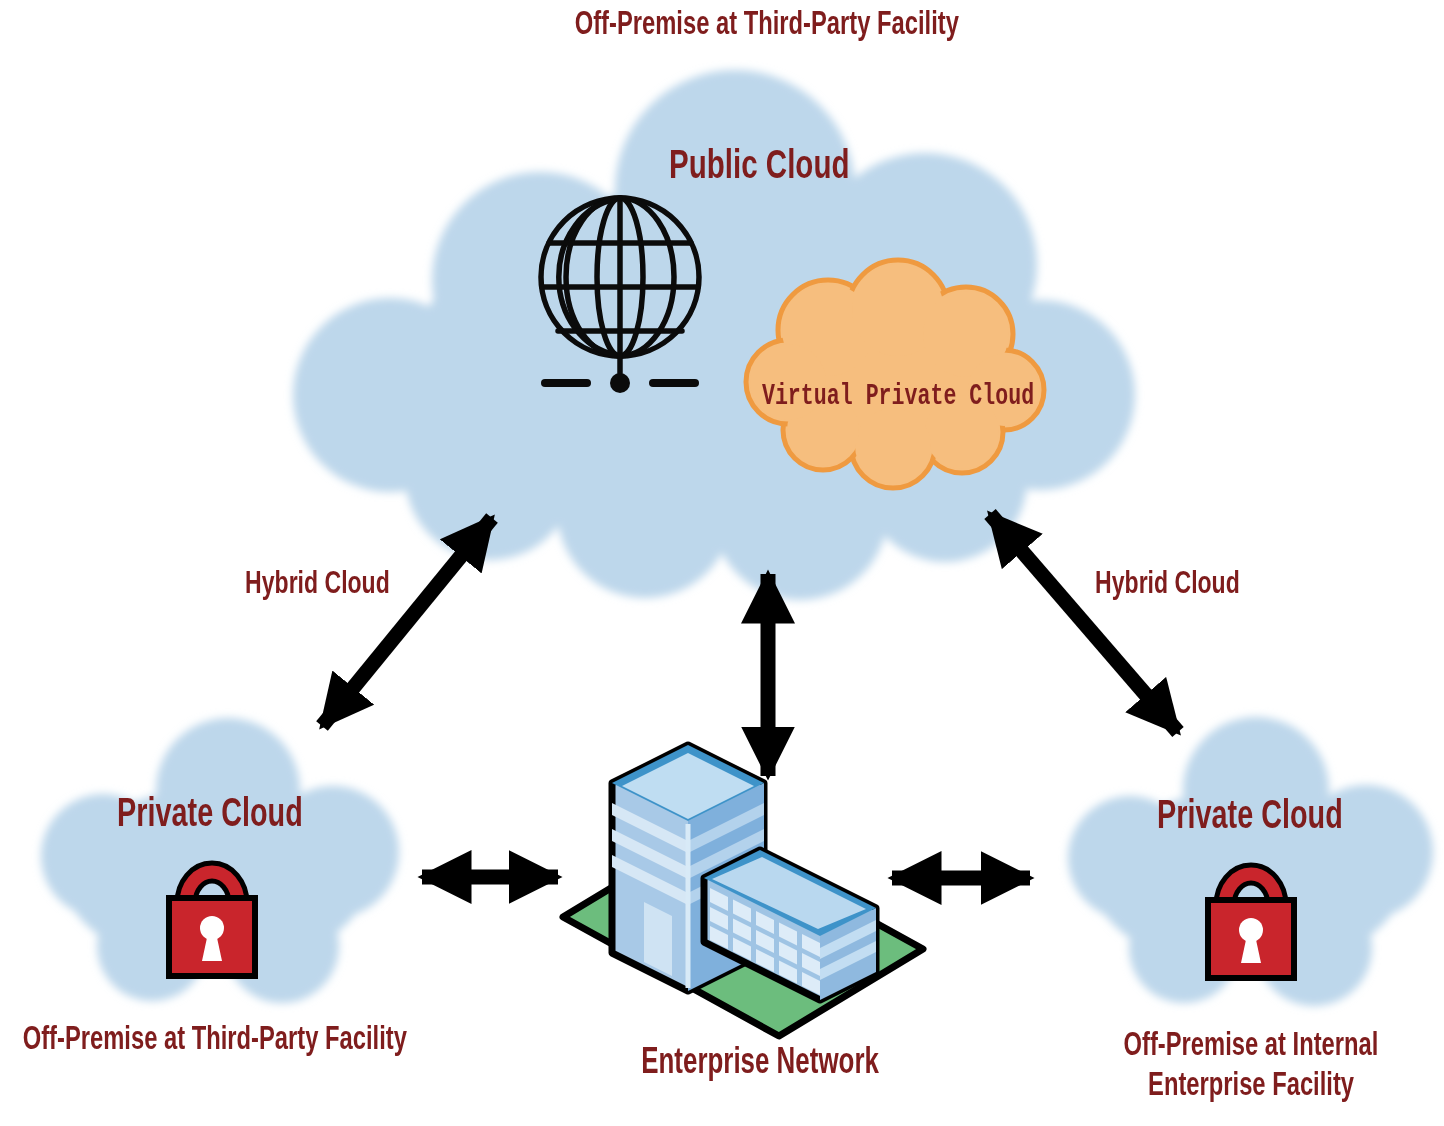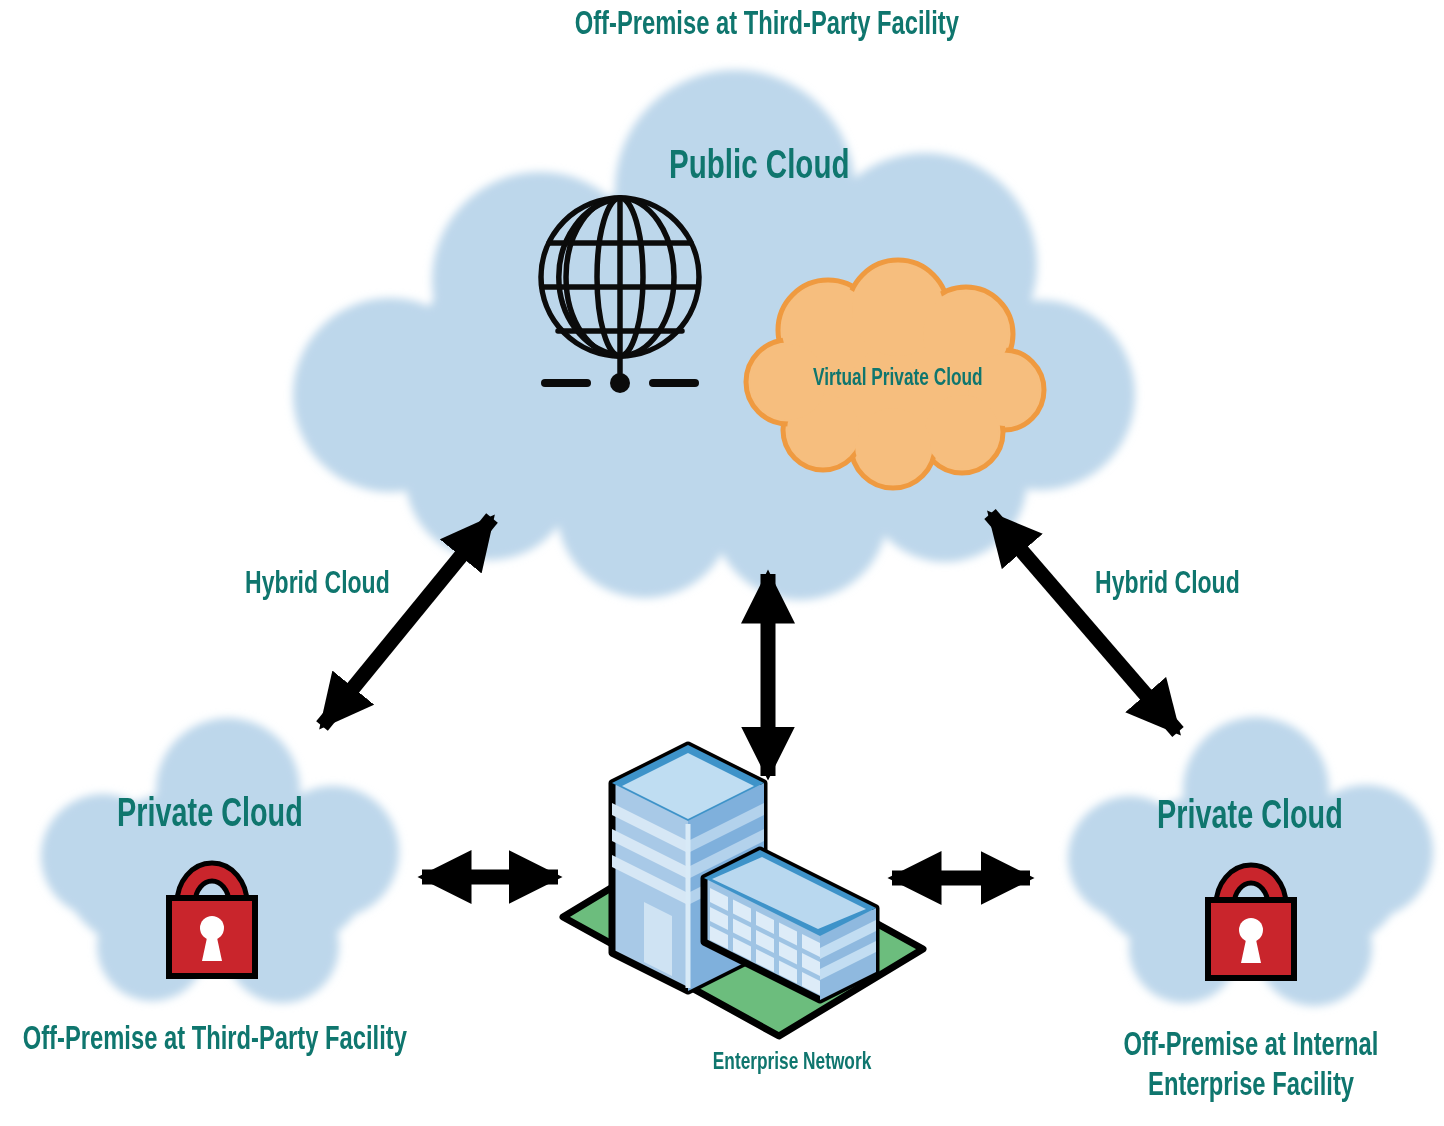--- a/index.html
+++ b/index.html
@@ -7,43 +7,43 @@
     position:relative;
     width:1444px;height:1126px;
     background:#ffffff;
     overflow:hidden;
     font-family:"Liberation Sans", sans-serif;
   }
   .canvas > svg{position:absolute;left:0;top:0;}
   .lbl{
     position:absolute;
     text-align:center;
-    color:#0f766e;
+    color:#7f1d1d;
     font-weight:700;
     line-height:1.12;
     pointer-events:none;
   }
   .cond{
     display:inline-block;
     transform:scaleX(0.72);
     transform-origin:50% 50%;
     white-space:nowrap;
   }
   .lbl .line{width:100%;}
   
   #lbl-top        {left:467px; top:5px;    width:600px; font-size:33px;}
   #lbl-public     {left:459px; top:142px;  width:600px; font-size:41px;}
-  #lbl-vpc        {left:598px; top:364px;  width:600px; font-size:24px;}
+  #lbl-vpc        {left:598px; top:380px;  width:600px; font-size:30px;font-family:Liberation Mono, monospace;}
   #lbl-hybrid-l   {left:17px;  top:565px;  width:600px; font-size:32px;}
   #lbl-hybrid-r   {left:867px; top:565px;  width:600px; font-size:32px;}
   #lbl-private-l  {left:-90px; top:790px;  width:600px; font-size:40px;}
   #lbl-private-r  {left:950px; top:792px;  width:600px; font-size:40px;}
   #lbl-offprem-l  {left:-85px; top:1020px; width:600px; font-size:33px;}
   #lbl-offprem-r  {left:951px; top:1024px; width:600px; font-size:33px; line-height:40px;}
-  #lbl-enterprise {left:492px; top:1042px; width:600px; font-size:24px; line-height:37px;}
+  #lbl-enterprise {left:460px; top:1042px; width:600px; font-size:36px; line-height:37px;}
 </style>
 </head>
 <body>
 
 <div class="canvas">
 
   <svg width="1444" height="1126" viewBox="0 0 1444 1126">
     <defs>
       <filter id="soften" x="-15%" y="-15%" width="130%" height="130%">
         <feGaussianBlur stdDeviation="4.5"></feGaussianBlur>

